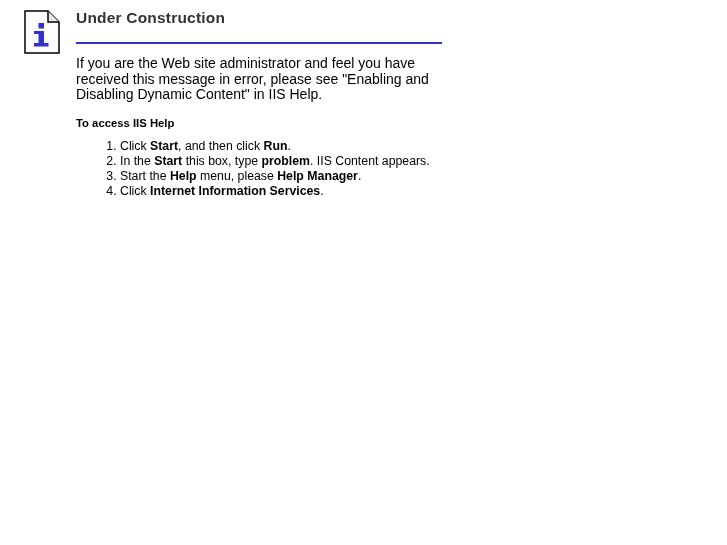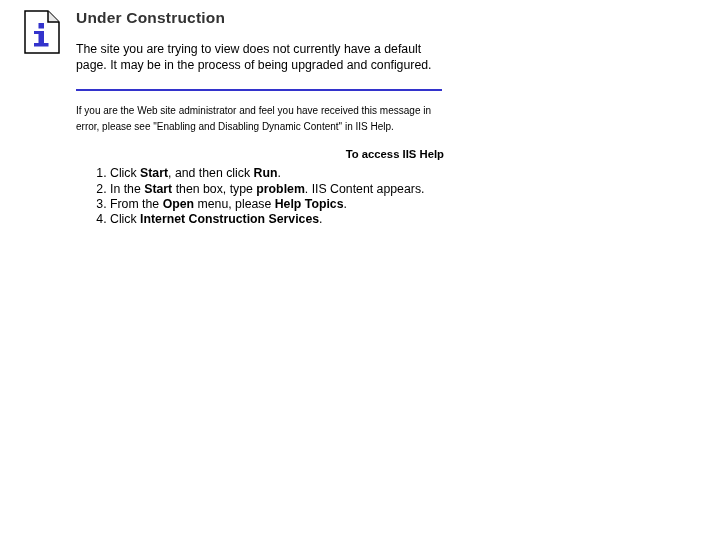--- a/index.html
+++ b/index.html
@@ -50,33 +50,32 @@
     color: #000000;
   }
   .rule {
     border: none;
     border-top: 2px solid #3333cc;
     margin: 0 0 12px 0;
     width: 366px;
     height: 0;
   }
   p.para-after {
-    font-size: 10px;
+    font-size: 14px;
     line-height: 15.6px;
     margin: 0 0 14px 0;
   }
   h2.subtitle {
     font-size: 11.3px;
     font-weight: bold;
     margin: 0 0 6px 0;
     color: #000000;
-    text-align: right;
   }
   ol.steps {
-    margin: 0;
+    margin: 10px;
     padding: 0 0 0 34px;
     font-size: 12.3px;
     line-height: 15.2px;
   }
   ol.steps li {
     margin: 0 0 0 0;
     padding: 0;
   }
   b { font-weight: bold; }
 </style>
@@ -92,30 +91,29 @@
       <rect x="14.5" y="13" width="5.5" height="5.5" fill="#3333cc"></rect>
       <rect x="14.5" y="21" width="5.5" height="15" fill="#3333cc"></rect>
       <rect x="10" y="33" width="14.5" height="3.5" fill="#3333cc"></rect>
       <rect x="10" y="21" width="6" height="3" fill="#3333cc"></rect>
     </svg>
   </div>
 
   <div class="content">
     <h1 class="title">Under Construction</h1>
 
-    <p class="para">The site you are trying to view does not currently have a default page. It may be in the process of being upgraded and configured.</p>
 
 
     <hr class="rule">
 
     <p class="para-after">If you are the Web site administrator and feel you have received this message in error, please see "Enabling and Disabling Dynamic Content" in IIS Help.</p>
 
     <h2 class="subtitle">To access IIS Help</h2>
 
     <ol class="steps" id="steps-list">
         <li><span>Click </span><b>Start</b><span>, and then click </span><b>Run</b><span>.</span></li>
-        <li><span>In the </span><b>Start</b><span> then box, type </span><b>problem</b><span>. IIS Content appears.</span></li>
-        <li><span>From the </span><b>Open</b><span> menu, please </span><b>Help Topics</b><span>.</span></li>
-        <li><span>Click </span><b>Internet Construction Services</b><span>.</span></li>
+        <li><span>In the </span><b>Start</b><span> this box, type </span><b>problem</b><span>. IIS Content appears.</span></li>
+        <li><span>Start the </span><b>Help</b><span> menu, please </span><b>Help Manager</b><span>.</span></li>
+        <li><span>Click </span><b>Internet Information Services</b><span>.</span></li>
       </ol>
   </div>
 
 </div>
 
 </body></html>

